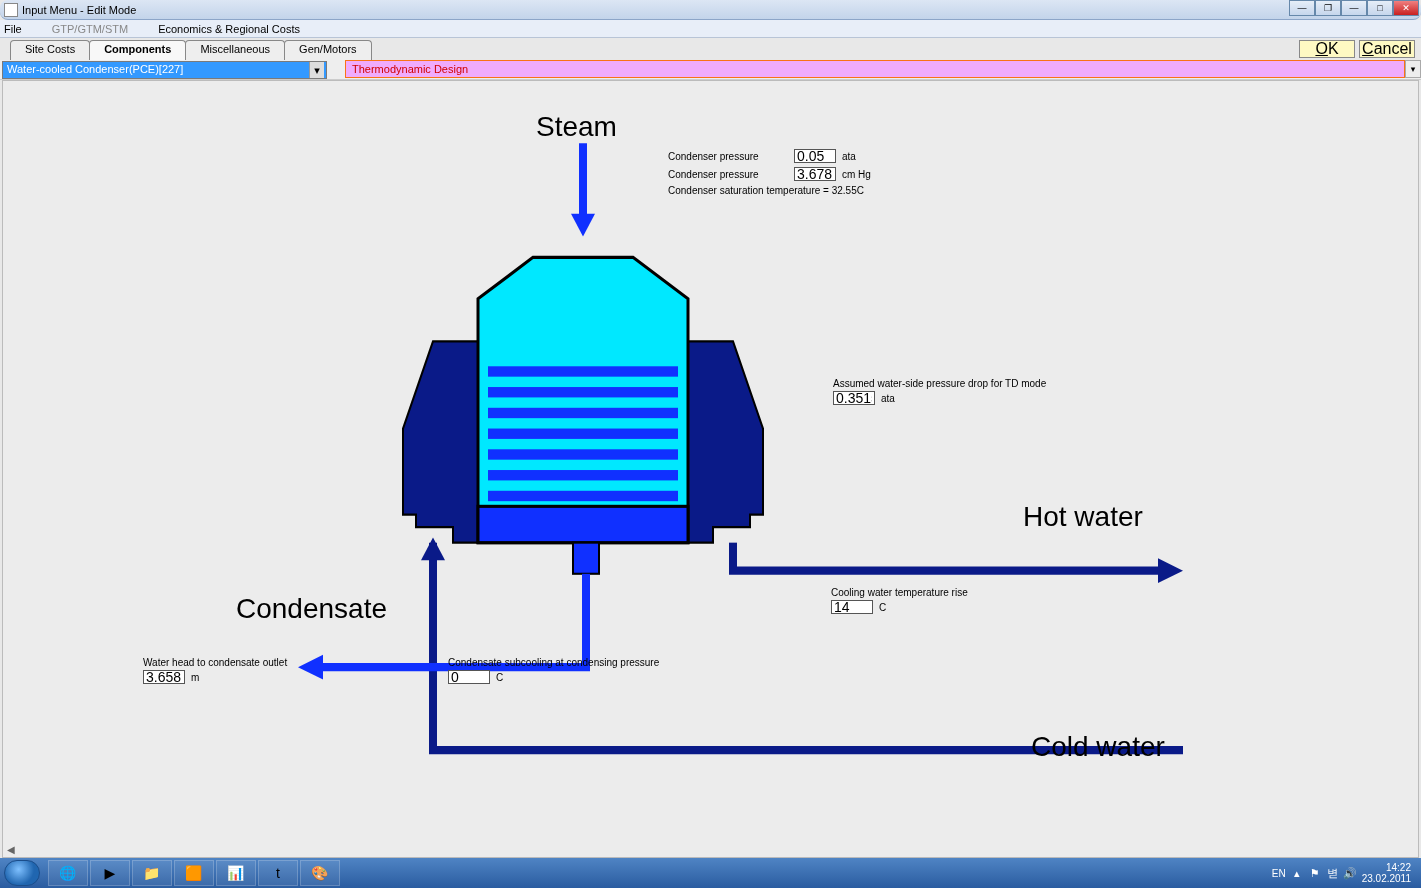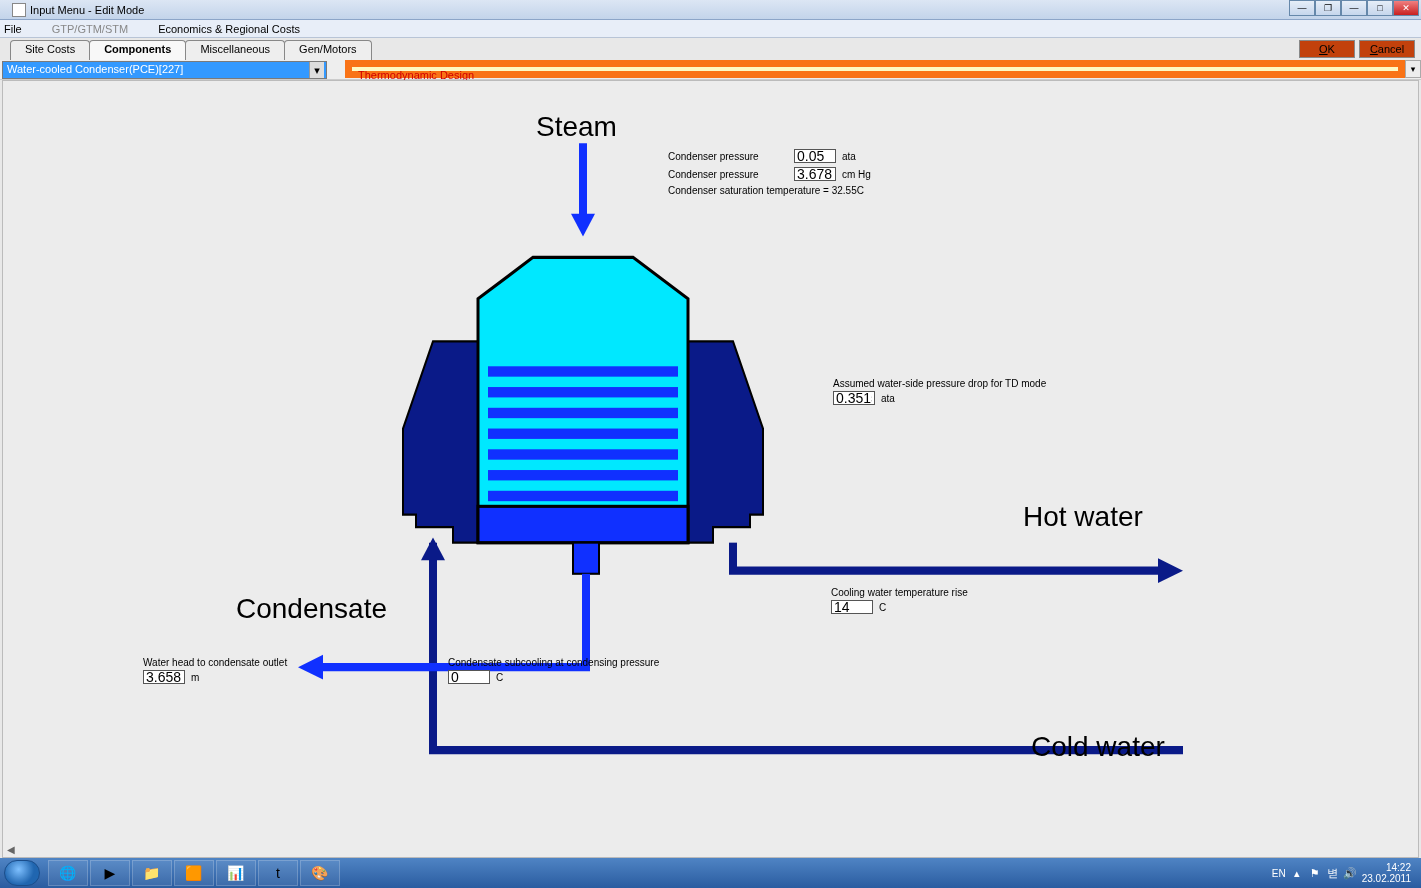--- a/index.html
+++ b/index.html
@@ -12,22 +12,23 @@
     overflow: hidden;
     position: relative;
   }
   
   .titlebar {
     height: 20px;
     background: linear-gradient(to bottom, #dce6f4, #c3d4ea);
     border-bottom: 1px solid #8ca5c8;
     display: flex;
     align-items: center;
-    padding: 0 12px;
-    position: relative;
+    padding: 0 4px;
+    position: relative;
+    border-radius: 8px;
   }
   .titlebar .app-icon {
     width: 14px; height: 14px;
     background: #fff;
     border: 1px solid #888;
     margin-right: 4px;
     display: inline-block;
   }
   .titlebar .title-text {
     color: #000;
@@ -93,22 +94,22 @@
     position: absolute;
     right: 6px;
     top: 2px;
     display: flex;
     gap: 4px;
   }
   .dlg-btn {
     width: 56px;
     height: 18px;
     border: 1px solid #888;
-    background: #c2410c;
-    font-size: 11px;
+    background: #fef9c3;
+    font-size: 16px;
     cursor: pointer;
     text-align: center;
     line-height: 16px;
   }
   
   .toolrow {
     height: 20px;
     display: flex;
     background: #eee;
     border-bottom: 1px solid #ccc;
@@ -134,23 +135,23 @@
     color: #000;
     text-align: center;
     line-height: 16px;
     border-left: 1px solid #999;
   }
   .design-label {
     margin-left: 16px;
     color: #d00000;
     font-size: 11px;
     flex: 1;
-    background:#fef9c3;
+    background:#f0abfc;
     height:18px;
-    border:7px solid #f97316;
+    border:1px solid #f97316;
     padding:1px 6px;
     line-height:15px;
   }
   .design-dd {
     width: 16px; height: 18px; border:1px solid #aaa; background:#eee;
     text-align:center; line-height:16px; cursor:pointer; font-size:9px;
   }
   
   .canvas {
     position: absolute;

